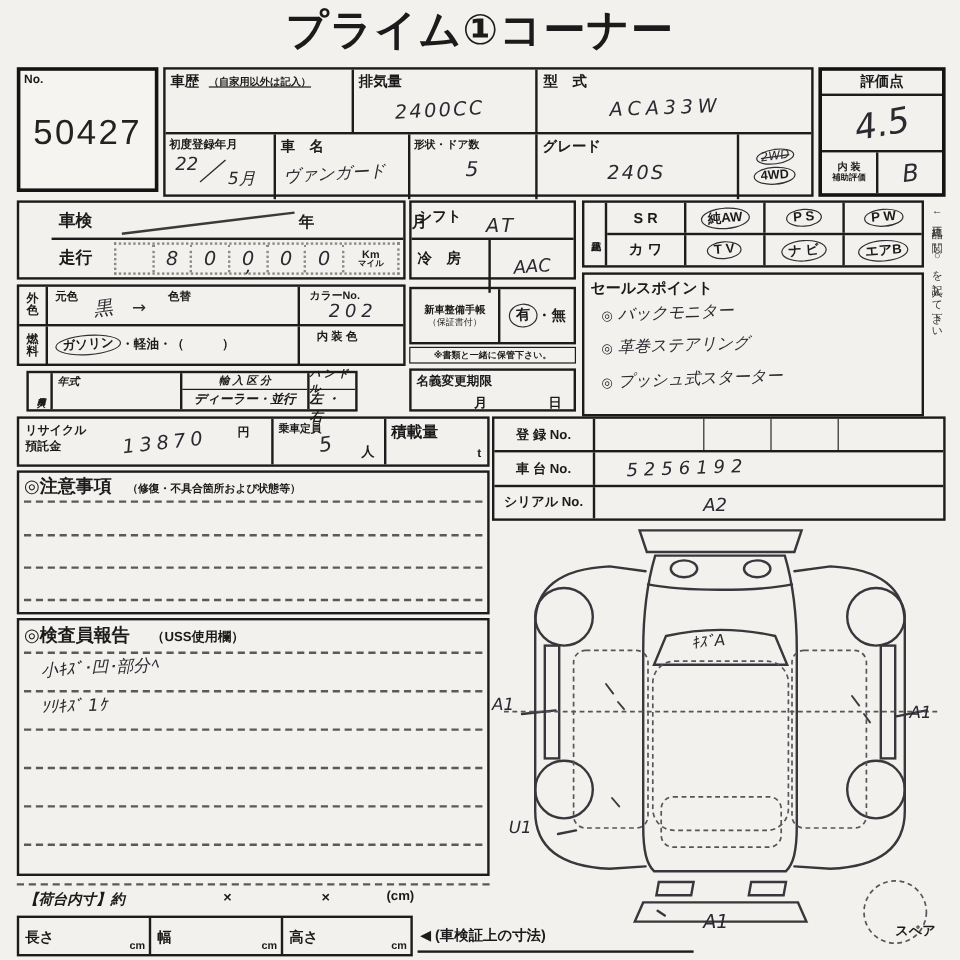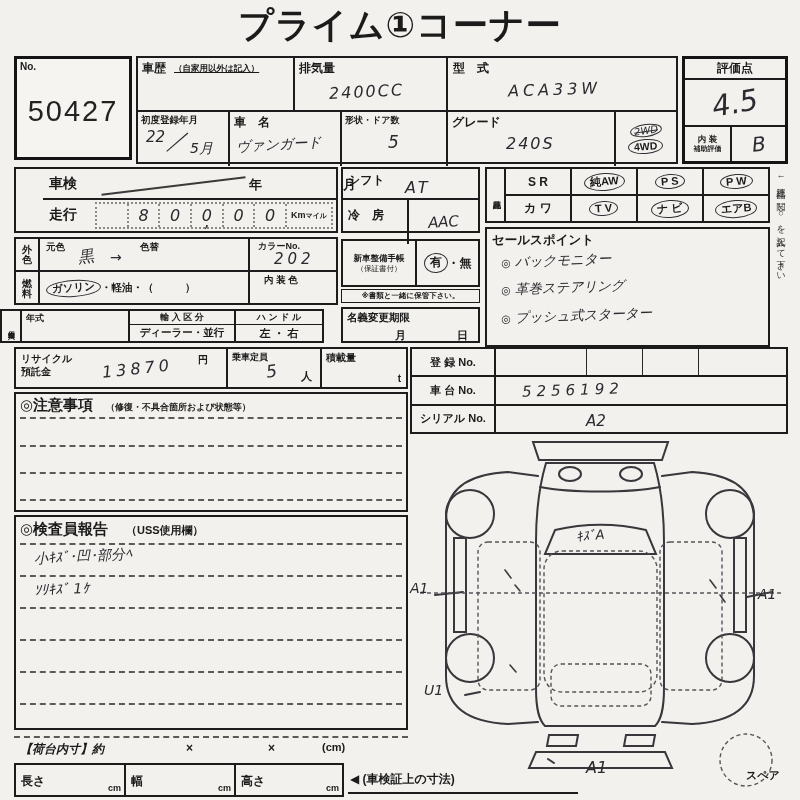--- a/index.html
+++ b/index.html
@@ -113,21 +113,21 @@
           </div>
         <div class="ctr" style="flex:1;border-left:2px dotted #8a8a86;">
             <span class="hw" style="font-size:16px;">0</span>
           </div>
         <div class="ctr" style="flex:1;border-left:2px dotted #8a8a86;">
             <span class="hw" style="font-size:16px;">0</span>
           </div>
         <div class="ctr" style="flex:1;border-left:2px dotted #8a8a86;">
             <span class="hw" style="font-size:16px;">0</span>
           </div>
-        <div class="ctr" style="width:44px;border-left:2px dotted #8a8a86;flex-direction:row;line-height:1;">
+        <div class="ctr" style="width:44px;border-left:2px dotted #8a8a86;flex-direction:column;line-height:1;">
           <span class="lbl" style="font-size:9px;">Km</span>
           <span class="lbl" style="font-size:7px;">マイル</span>
         </div>
         <span class="abs hw" style="left:46%;bottom:-4px;font-size:16px;">,</span>
       </div>
     </div>
   </div>
 
   <div class="abs bd2" style="left:14px;top:237px;width:324px;height:68px;">
     <div class="row bb" style="height:31px;">
@@ -153,21 +153,21 @@
       </div>
       <div class="cell" style="flex:1;padding-top:5px;padding-left:6px;white-space:nowrap;">
         <span class="circ lbl" style="font-size:10.5px;">ガソリン</span><span class="lbl" style="font-size:10.5px;">・軽油・（　　　）</span>
       </div>
       <div class="cell" style="width:88px;border-left:2px solid #1c1c1c;">
         <span class="abs lbl" style="left:14px;top:2px;font-size:9.5px;">内 装 色</span>
       </div>
     </div>
   </div>
 
-  <div class="abs bd2" style="left:0;top:309px;width:324px;height:34px;">
+  <div class="abs bd2" style="left:22px;top:309px;width:276px;height:34px;font-style:italic;">
     <div class="row" style="height:100%;">
       <div class="cell br ctr" style="width:20px;">
         <span class="vert lbl" style="font-size:7px;letter-spacing:0;">輸入車用</span>
       </div>
       <div class="cell br" style="width:108px;">
         <span class="abs lbl" style="left:4px;top:1px;font-size:9px;">年式</span>
       </div>
       <div class="cell br" style="width:106px;display:flex;flex-direction:column;">
         <div class="ctr lbl" style="height:13px;font-size:9px;border-bottom:1.5px solid #1c1c1c;">輸 入 区 分</div>
         <div class="ctr lbl" style="flex:1;font-size:10.5px;">ディーラー・並行</div>
@@ -266,21 +266,21 @@
       <span class="abs lbl" style="left:5px;top:16px;font-size:10px;">預託金</span>
       <span class="abs hw" style="left:86px;top:10px;font-size:16px;letter-spacing:4px;transform:rotate(-6deg);">13870</span>
       <span class="abs lbl" style="left:182px;top:4px;font-size:10px;">円</span>
     </div>
     <div class="cell br" style="width:94px;">
       <span class="abs lbl" style="left:4px;top:2px;font-size:9px;">乗車定員</span>
       <span class="abs hw" style="left:38px;top:12px;font-size:17px;transform:rotate(-8deg);">5</span>
       <span class="abs lbl" style="right:8px;bottom:3px;font-size:11px;">人</span>
     </div>
     <div class="cell" style="flex:1;">
-      <span class="abs lbl" style="left:4px;top:2px;font-size:10px;">積載量</span>
+      <span class="abs lbl" style="left:4px;top:2px;font-size:13px;">積載量</span>
       <span class="abs lbl" style="right:5px;bottom:3px;font-size:10px;">t</span>
     </div>
   </div>
 
   <div class="abs bd2" style="left:410px;top:347px;width:378px;height:87px;display:flex;flex-direction:column;">
     <div class="row bb" style="flex:1;">
       <div class="cell br ctr lbl" style="width:84px;font-size:11px;">登 録 No.</div>
       <div class="cell" style="flex:1;">
         <div class="vthin" style="left:90px;"></div>
         <div class="vthin" style="left:146px;"></div>

